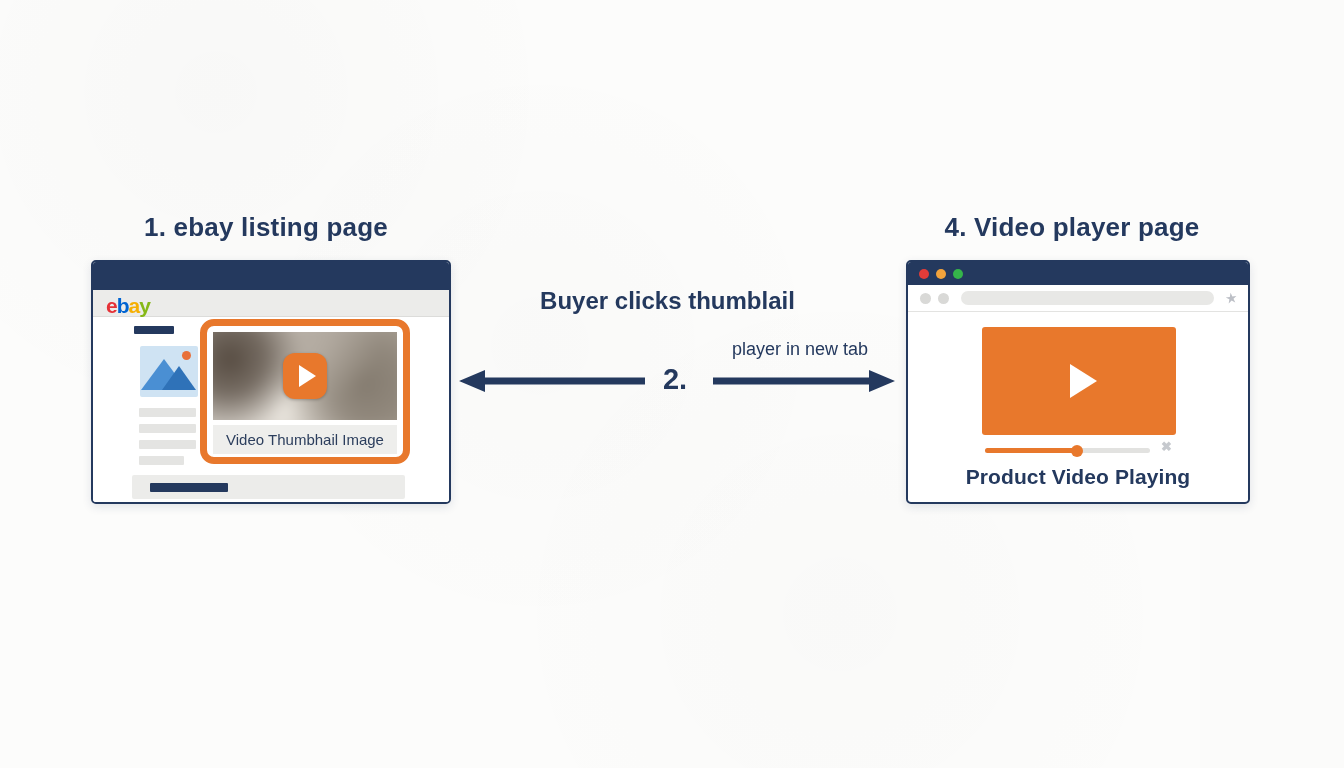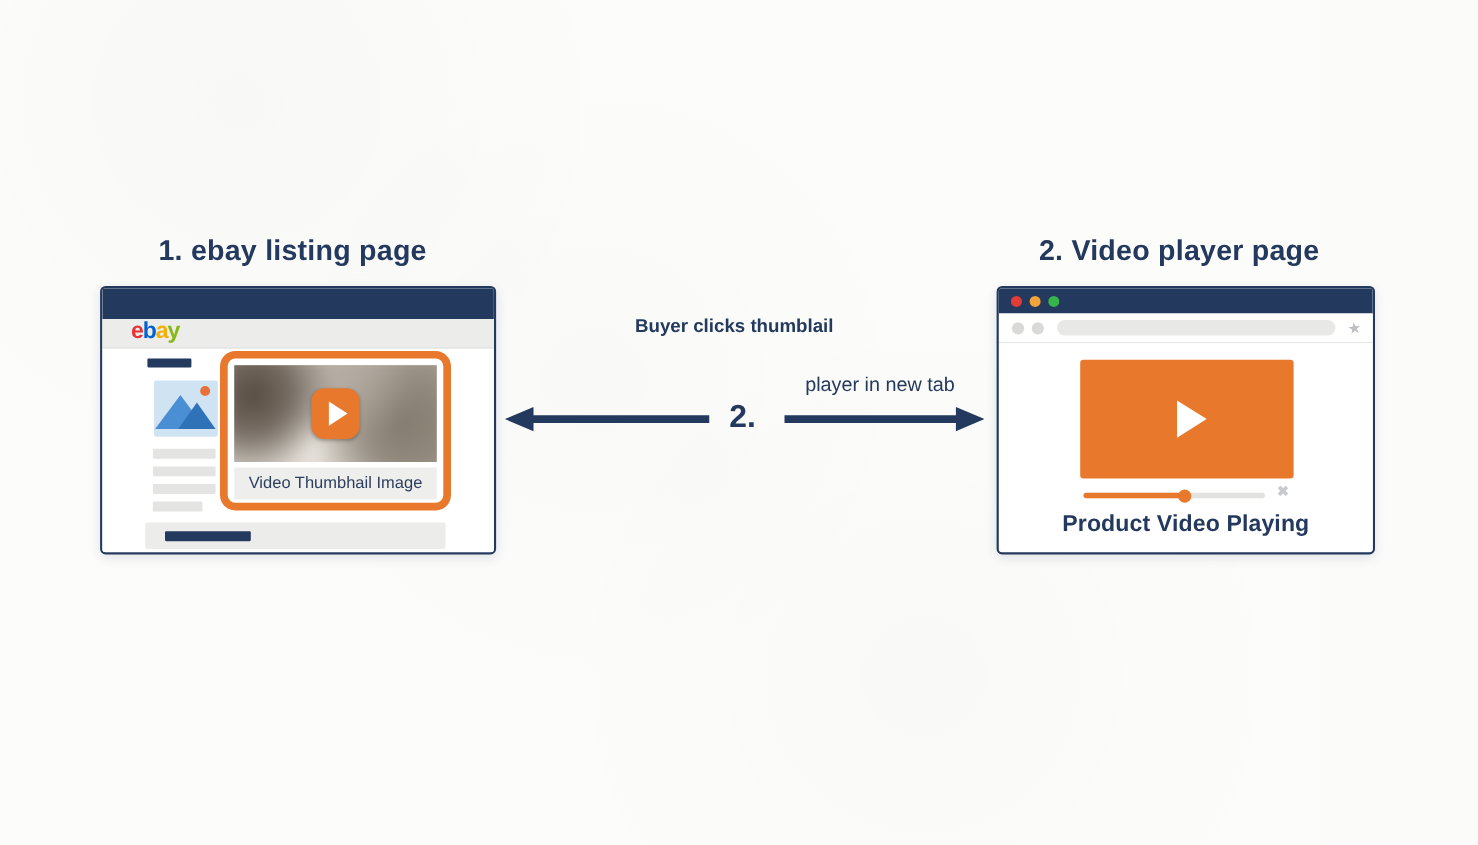--- a/index.html
+++ b/index.html
@@ -24,21 +24,21 @@
   
   .step-title{
     position:absolute;top:212px;width:360px;text-align:center;
     font-size:26px;font-weight:bold;color:var(--navy);letter-spacing:.2px;
   }
   .step-title.left{left:86px;}
   .step-title.right{left:892px;}
   
   .flow-label{
     position:absolute;left:470px;top:287px;width:395px;text-align:center;
-    font-size:17px;font-weight:bold;color:var(--navy);
+    font-size:24px;font-weight:bold;color:var(--navy);
   }
   .flow-sublabel{
     position:absolute;left:695px;top:339px;width:210px;text-align:center;
     font-size:18px;color:var(--navy);
   }
   .step-number{
     position:absolute;left:645px;top:363px;width:60px;text-align:center;
     font-size:29px;font-weight:bold;color:var(--navy);
   }
   .arrow{position:absolute;top:368px;color:var(--navy);}
@@ -52,21 +52,21 @@
   }
   .window-left{left:91px;width:360px;}
   .window-right{left:906px;width:344px;}
   .titlebar{background:var(--navy);}
   .window-left .titlebar{height:28px;}
   .window-right .titlebar{height:23px;display:flex;align-items:center;gap:7px;padding-left:11px;}
   .traffic-dot{width:10px;height:10px;border-radius:50%;}
   
   .ebay-header{
     height:27px;background:#ececea;border-bottom:1px solid #dcdcda;
-    display:flex;align-items:flex-start;padding-left:26px;
+    display:flex;align-items:flex-end;padding-left:13px;
   }
   .ebay-logo{font-size:21px;font-weight:bold;letter-spacing:-1px;line-height:1;}
   .content-left{position:relative;height:185px;background:#fff;}
   .skel-heading{position:absolute;left:41px;top:9px;width:40px;height:8px;background:var(--navy);border-radius:1px;}
   .img-ph{position:absolute;left:47px;top:29px;width:58px;height:51px;background:#cfe3f3;border-radius:2px;overflow:hidden;}
   .sun{position:absolute;right:7px;top:5px;width:9px;height:9px;border-radius:50%;background:#e8703a;}
   .mtn{position:absolute;width:0;height:0;}
   .m1{left:1px;bottom:7px;border-left:23px solid transparent;border-right:23px solid transparent;border-bottom:31px solid #4a8fd3;}
   .m2{right:2px;bottom:7px;border-left:17px solid transparent;border-right:17px solid transparent;border-bottom:24px solid #2f72b8;}
   .skel-line{position:absolute;left:46px;height:9px;background:#e4e4e2;border-radius:1px;}
@@ -141,21 +141,21 @@
     position:absolute;left:0;top:153px;width:100%;text-align:center;
     font-size:21px;font-weight:bold;color:var(--navy);letter-spacing:.1px;
   }
 </style>
 </head>
 <body>
 
 <div class="stage">
 
   <div class="step-title left">1. ebay listing page</div>
-  <div class="step-title right">2. Video player page</div>
+  <div class="step-title right">4. Video player page</div>
 
   <div class="flow-label">Buyer clicks thumblail</div>
   <div class="flow-sublabel">player in new tab</div>
   <div class="step-number">2.</div>
 
   <svg class="arrow arrow-left" width="186" height="26" viewBox="0 0 186 26">
     <path fill="currentColor" d="M186 9.5 L26 9.5 L26 2 L0 13 L26 24 L26 16.5 L186 16.5 Z"></path>
   </svg>
   <svg class="arrow arrow-right" width="182" height="26" viewBox="0 0 182 26">
     <path fill="currentColor" d="M0 9.5 L156 9.5 L156 2 L182 13 L156 24 L156 16.5 L0 16.5 Z"></path>

